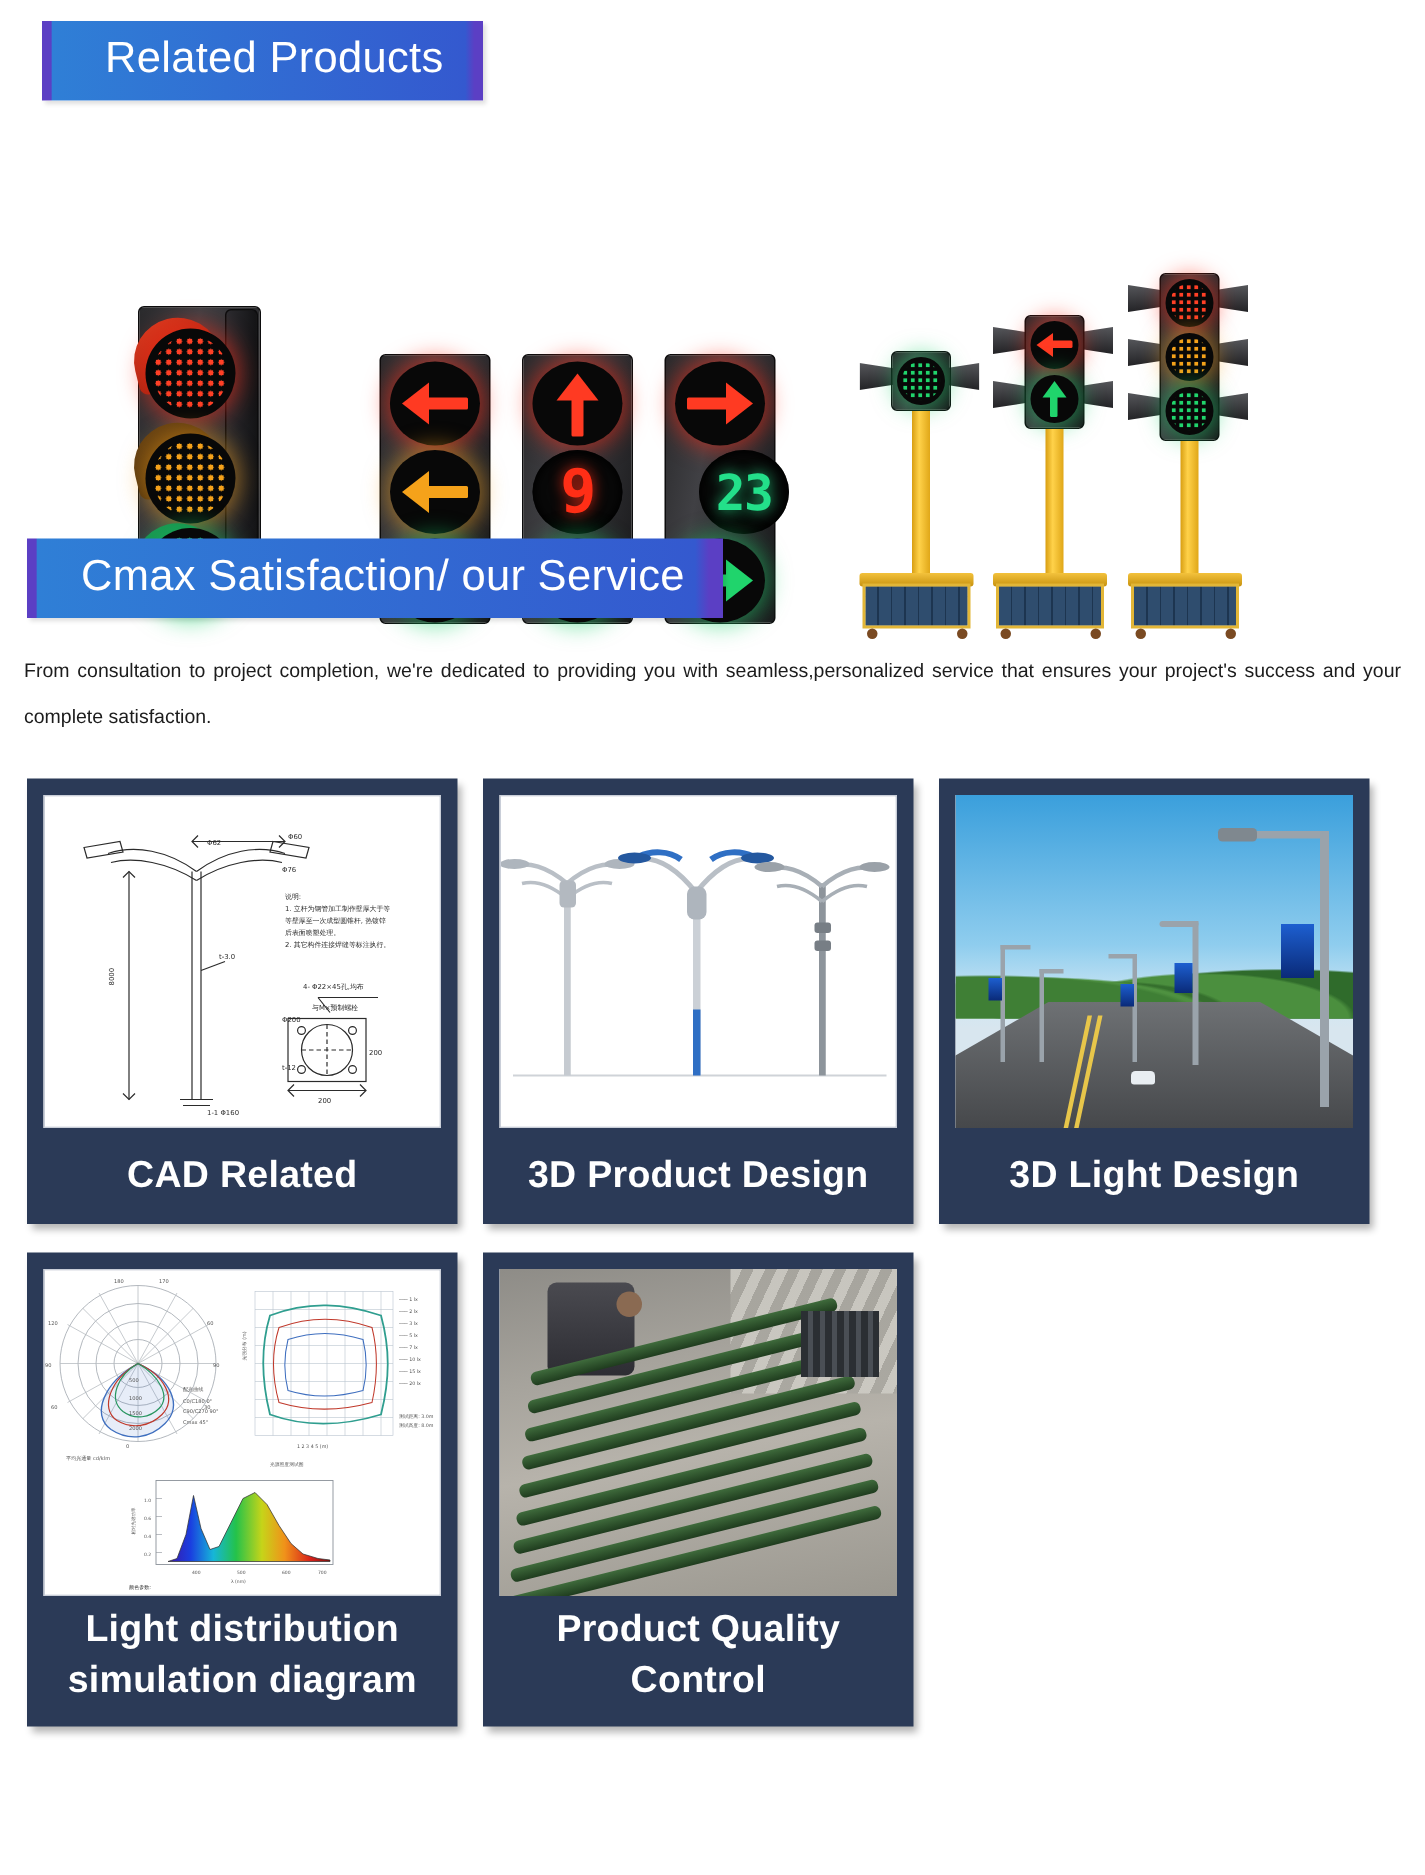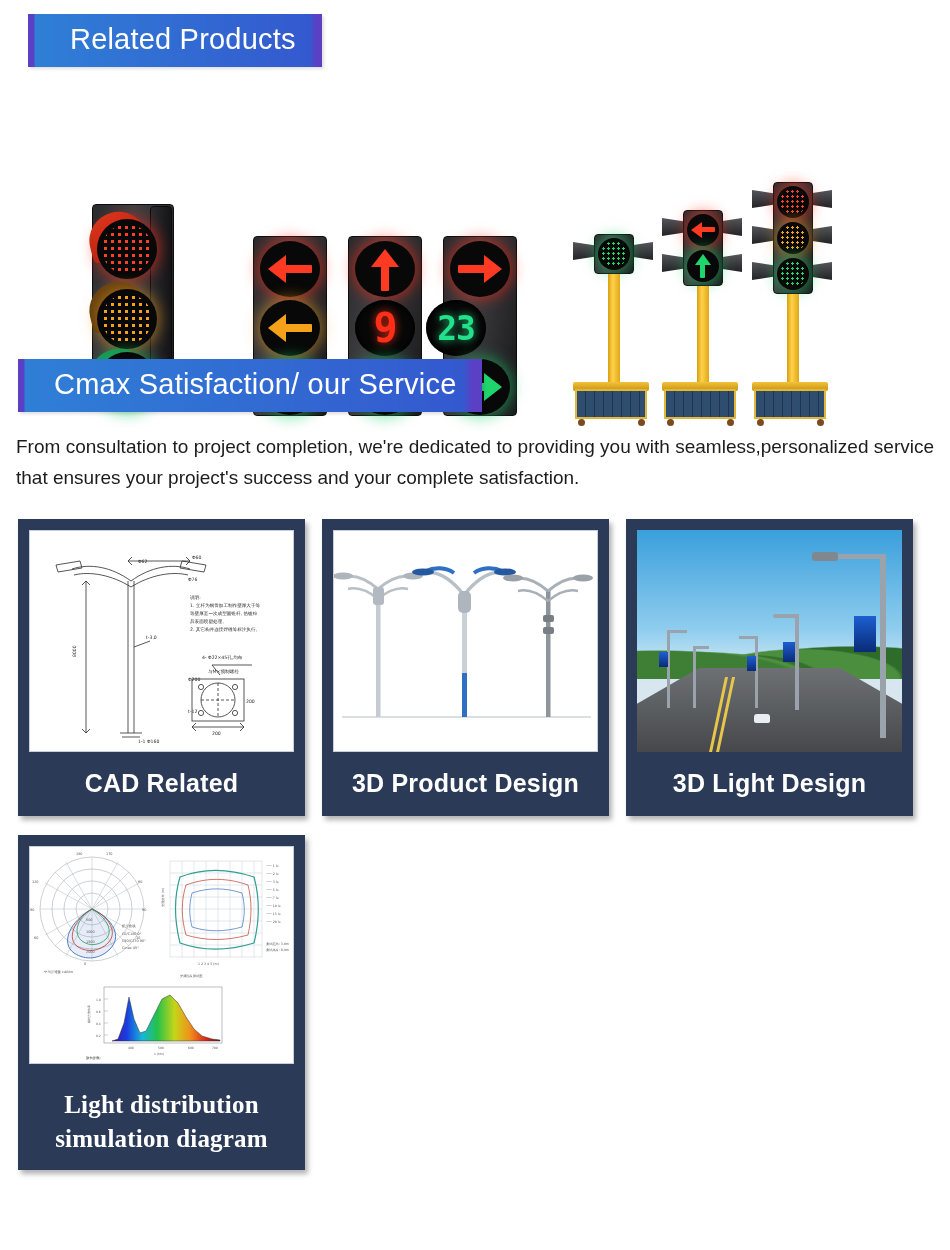--- a/index.html
+++ b/index.html
@@ -110,21 +110,21 @@
   }
   .wing {
     position: absolute;
     background: linear-gradient(180deg,#55565a,#232326);
   }
 
   
   .intro {
     width: 918px;
     margin: 14px 0 0 16px;
-    font-size: 19px;
+    font-size: 13px;
     line-height: 31px;
     color: #1c1c1c;
     text-align: justify;
   }
   .intro :last-child { text-align: left; }
 
   
   .grid {
     display: grid;
     grid-template-columns: repeat(3, 287px);
@@ -149,21 +149,21 @@
   .card-title {
     color: #ffffff;
     font-weight: 700;
     font-size: 25px;
     line-height: 34px;
     text-align: center;
     padding: 14px 4px 16px 4px;
     letter-spacing: .2px;
   }
   .card.tall .card-media { height: 218px; }
-  .card.tall .card-title { padding: 24px 2px 14px 2px; font-family: Liberation Serif, serif; }
+  .card.tall .card-title { padding: 5px 2px 14px 2px; }
 
   
   .cad { position: absolute; inset: 0; background: #fff; }
   .cad svg { position: absolute; left: 12px; top: 6px; }
 
   
   .poles3d { position: absolute; inset: 0; background: #fff; }
 
   
   .scene { position: absolute; inset: 0; background: linear-gradient(180deg,#3a9fdc 0%, #8fcdee 45%, #cfe7f4 62%, #d8e6ef 70%); }
@@ -316,21 +316,21 @@
     </div>
 
     <div>
       <div class="housing" style="left:443px; top:150px; width:74px; height:180px;"></div>
       <div class="lens glow-red" style="left:450px; top:155px; width:60px; height:56px;">
         <div class="arw" style="inset:0;">
           <div class="head" style="left:34px; top:14px; border-top:14px solid transparent; border-bottom:14px solid transparent; border-left:18px solid #ff3a22;"></div>
           <div class="bar" style="left:8px; top:24px; width:28px; height:8px; background:#ff3a22;"></div>
         </div>
       </div>
-      <div class="lens" style="left:426px; top:214px; width:60px; height:56px;">
+      <div class="lens" style="left:466px; top:214px; width:60px; height:56px;">
         <div class="digits" style="color:#23e08a; font-size:33px; text-shadow:0 0 9px rgba(35,224,138,.8);">23</div>
       </div>
       <div class="lens glow-grn" style="left:450px; top:273px; width:60px; height:56px;">
         <div class="arw" style="inset:0;">
           <div class="head" style="left:34px; top:14px; border-top:14px solid transparent; border-bottom:14px solid transparent; border-left:18px solid #20d46c;"></div>
           <div class="bar" style="left:8px; top:24px; width:28px; height:8px; background:#20d46c;"></div>
         </div>
       </div>
     </div>
 
@@ -645,16 +645,38 @@
             </g>
             <g fill="#333" font-size="3.4" font-family="DejaVu Sans, sans-serif">
               <text x="56" y="212">颜色参数:</text>
             </g>
           </svg>
         </div>
       </div>
       <div class="card-title">Light distribution simulation diagram</div>
     </div>
 
+    <div class="card tall">
+      <div class="card-media photo">
+        <div class="factory">
+          <div class="roof"></div>
+          <div class="worker">
+              <div class="head2"></div>
+            </div>
+          <div class="bar" style="left:18px;  top:44px;  width:210px;"></div>
+          <div class="bar" style="left:16px;  top:62px;  width:216px;"></div>
+          <div class="bar" style="left:14px;  top:80px;  width:222px;"></div>
+          <div class="bar" style="left:12px;  top:98px;  width:228px;"></div>
+          <div class="bar" style="left:10px;  top:116px; width:234px;"></div>
+          <div class="bar" style="left:8px;   top:134px; width:240px;"></div>
+          <div class="bar" style="left:6px;   top:152px; width:246px;"></div>
+          <div class="bar" style="left:4px;   top:170px; width:252px;"></div>
+          <div class="bar" style="left:2px;   top:188px; width:256px;"></div>
+          <div style="position:absolute; right:12px; top:28px; width:52px; height:44px;
+                      background:repeating-linear-gradient(90deg,#2b2f33 0 5px,#4a4f55 5px 8px);"></div>
+        </div>
+      </div>
+      <div class="card-title">Product Quality Control</div>
+    </div>
 
 
   </div>
 </div>
 
 </body></html>

